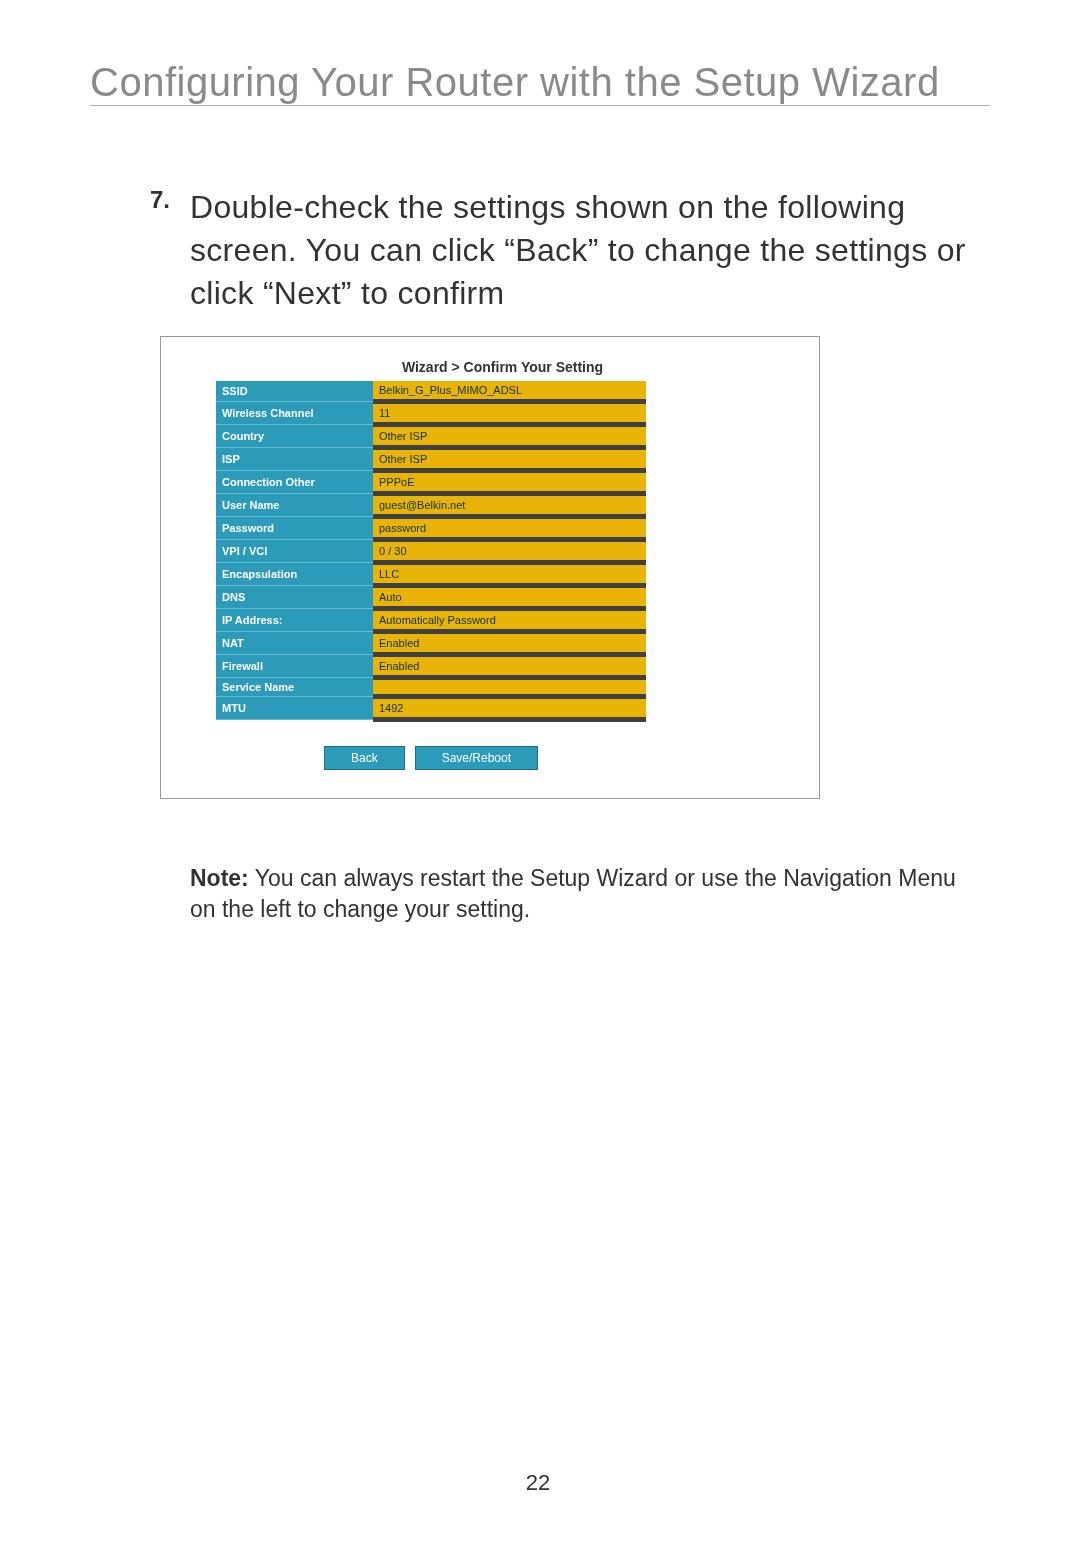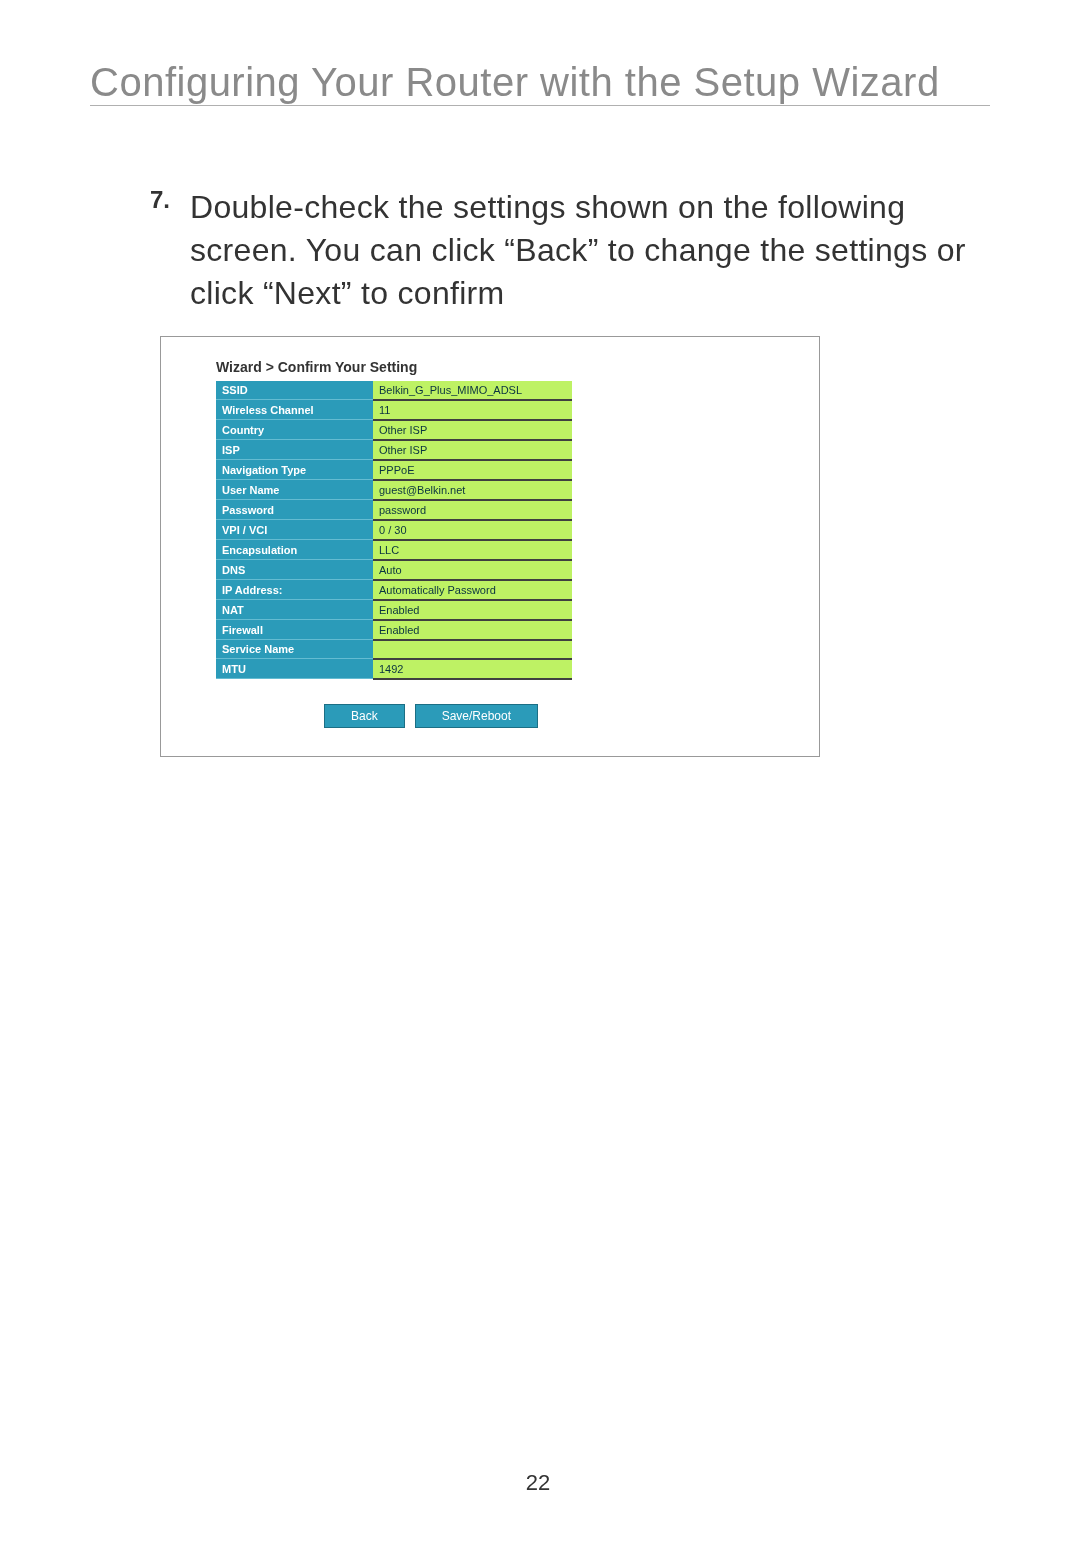--- a/index.html
+++ b/index.html
@@ -51,46 +51,47 @@
     border: 1px solid #999;
     box-sizing: border-box;
     padding: 22px 30px 28px 55px;
     background: #fff;
   }
   .shot-breadcrumb {
     font-size: 14px;
     font-weight: bold;
     color: #333;
     margin-bottom: 6px;
+    text-align: center;
   }
   .shot-subhead {
     font-size: 12px;
     color: #333;
     margin-bottom: 14px;
   }
   .settings-table {
     border-collapse: collapse;
-    width: 356px;
+    width: 430px;
     font-size: 11px;
   }
   .settings-table td {
     padding: 3px 6px;
     vertical-align: middle;
   }
   .cell-label {
     background: #2b9bb9;
     color: #ffffff;
     font-weight: bold;
     width: 145px;
     border-bottom: 1px solid #64bcd2;
   }
   .cell-value {
-    background: #bef264;
+    background: #eab308;
     color: #0a3340;
-    border-bottom: 2px solid #404040;
+    border-bottom: 5px solid #404040;
   }
   .button-row {
     display: flex;
     justify-content: center;
     gap: 10px;
     margin-top: 24px;
     width: 430px;
   }
   .ui-button {
     background: #2b9bb9;
@@ -148,21 +149,21 @@
           </tr>
           <tr>
             <td class="cell-label">Country</td>
             <td class="cell-value">Other ISP</td>
           </tr>
           <tr>
             <td class="cell-label">ISP</td>
             <td class="cell-value">Other ISP</td>
           </tr>
           <tr>
-            <td class="cell-label">Navigation Type</td>
+            <td class="cell-label">Connection Other</td>
             <td class="cell-value">PPPoE</td>
           </tr>
           <tr>
             <td class="cell-label">User Name</td>
             <td class="cell-value">guest@Belkin.net</td>
           </tr>
           <tr>
             <td class="cell-label">Password</td>
             <td class="cell-value">password</td>
           </tr>
@@ -200,15 +201,18 @@
           </tr>
         </tbody>
     </table>
 
     <div class="button-row">
       <button class="ui-button">Back</button>
       <button class="ui-button">Save/Reboot</button>
     </div>
   </div>
 
+  <div class="note-block">
+    <span class="note-label">Note:</span><span> You can always restart the Setup Wizard or use the Navigation Menu on the left to change your setting.</span>
+  </div>
 
   <div class="page-number">22</div>
 </div>
 
 </body></html>

